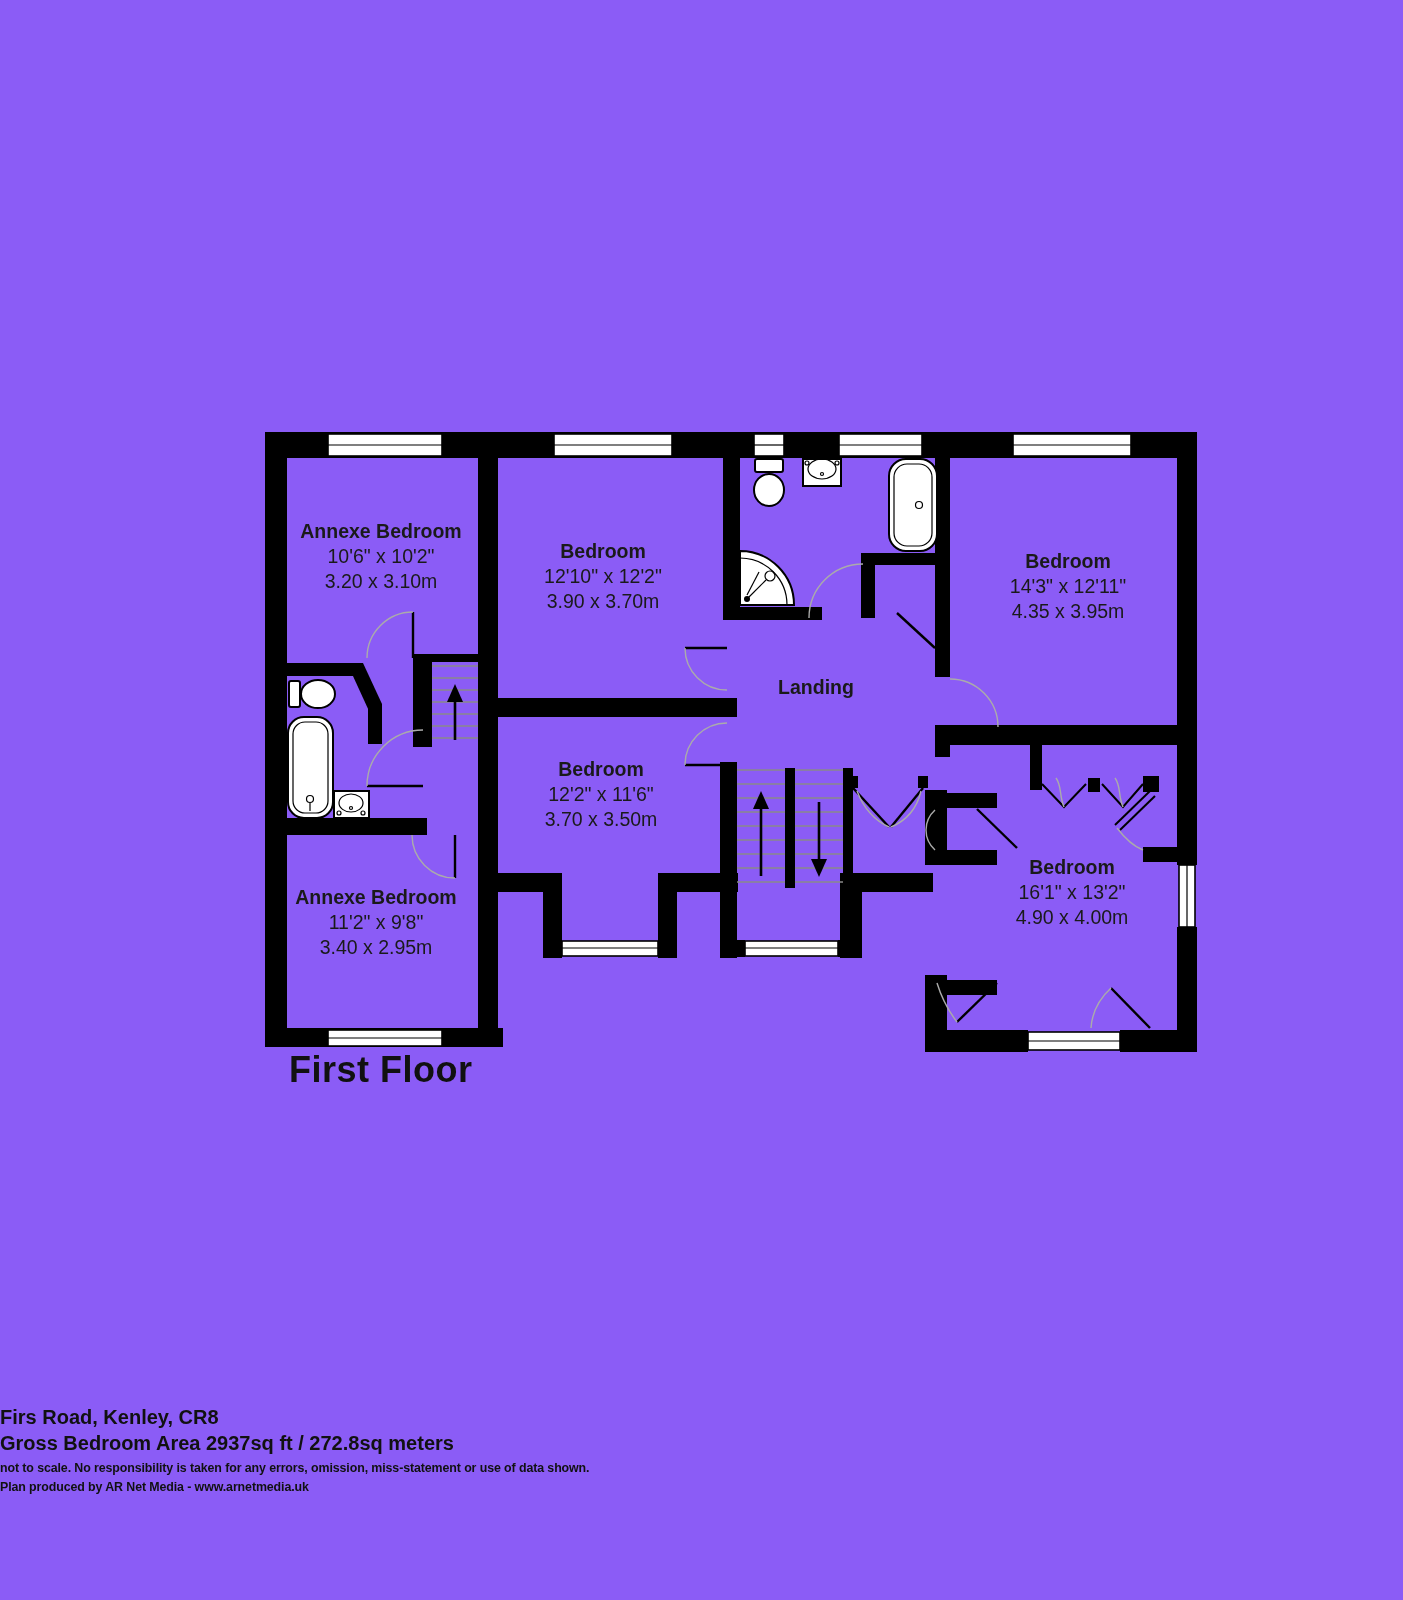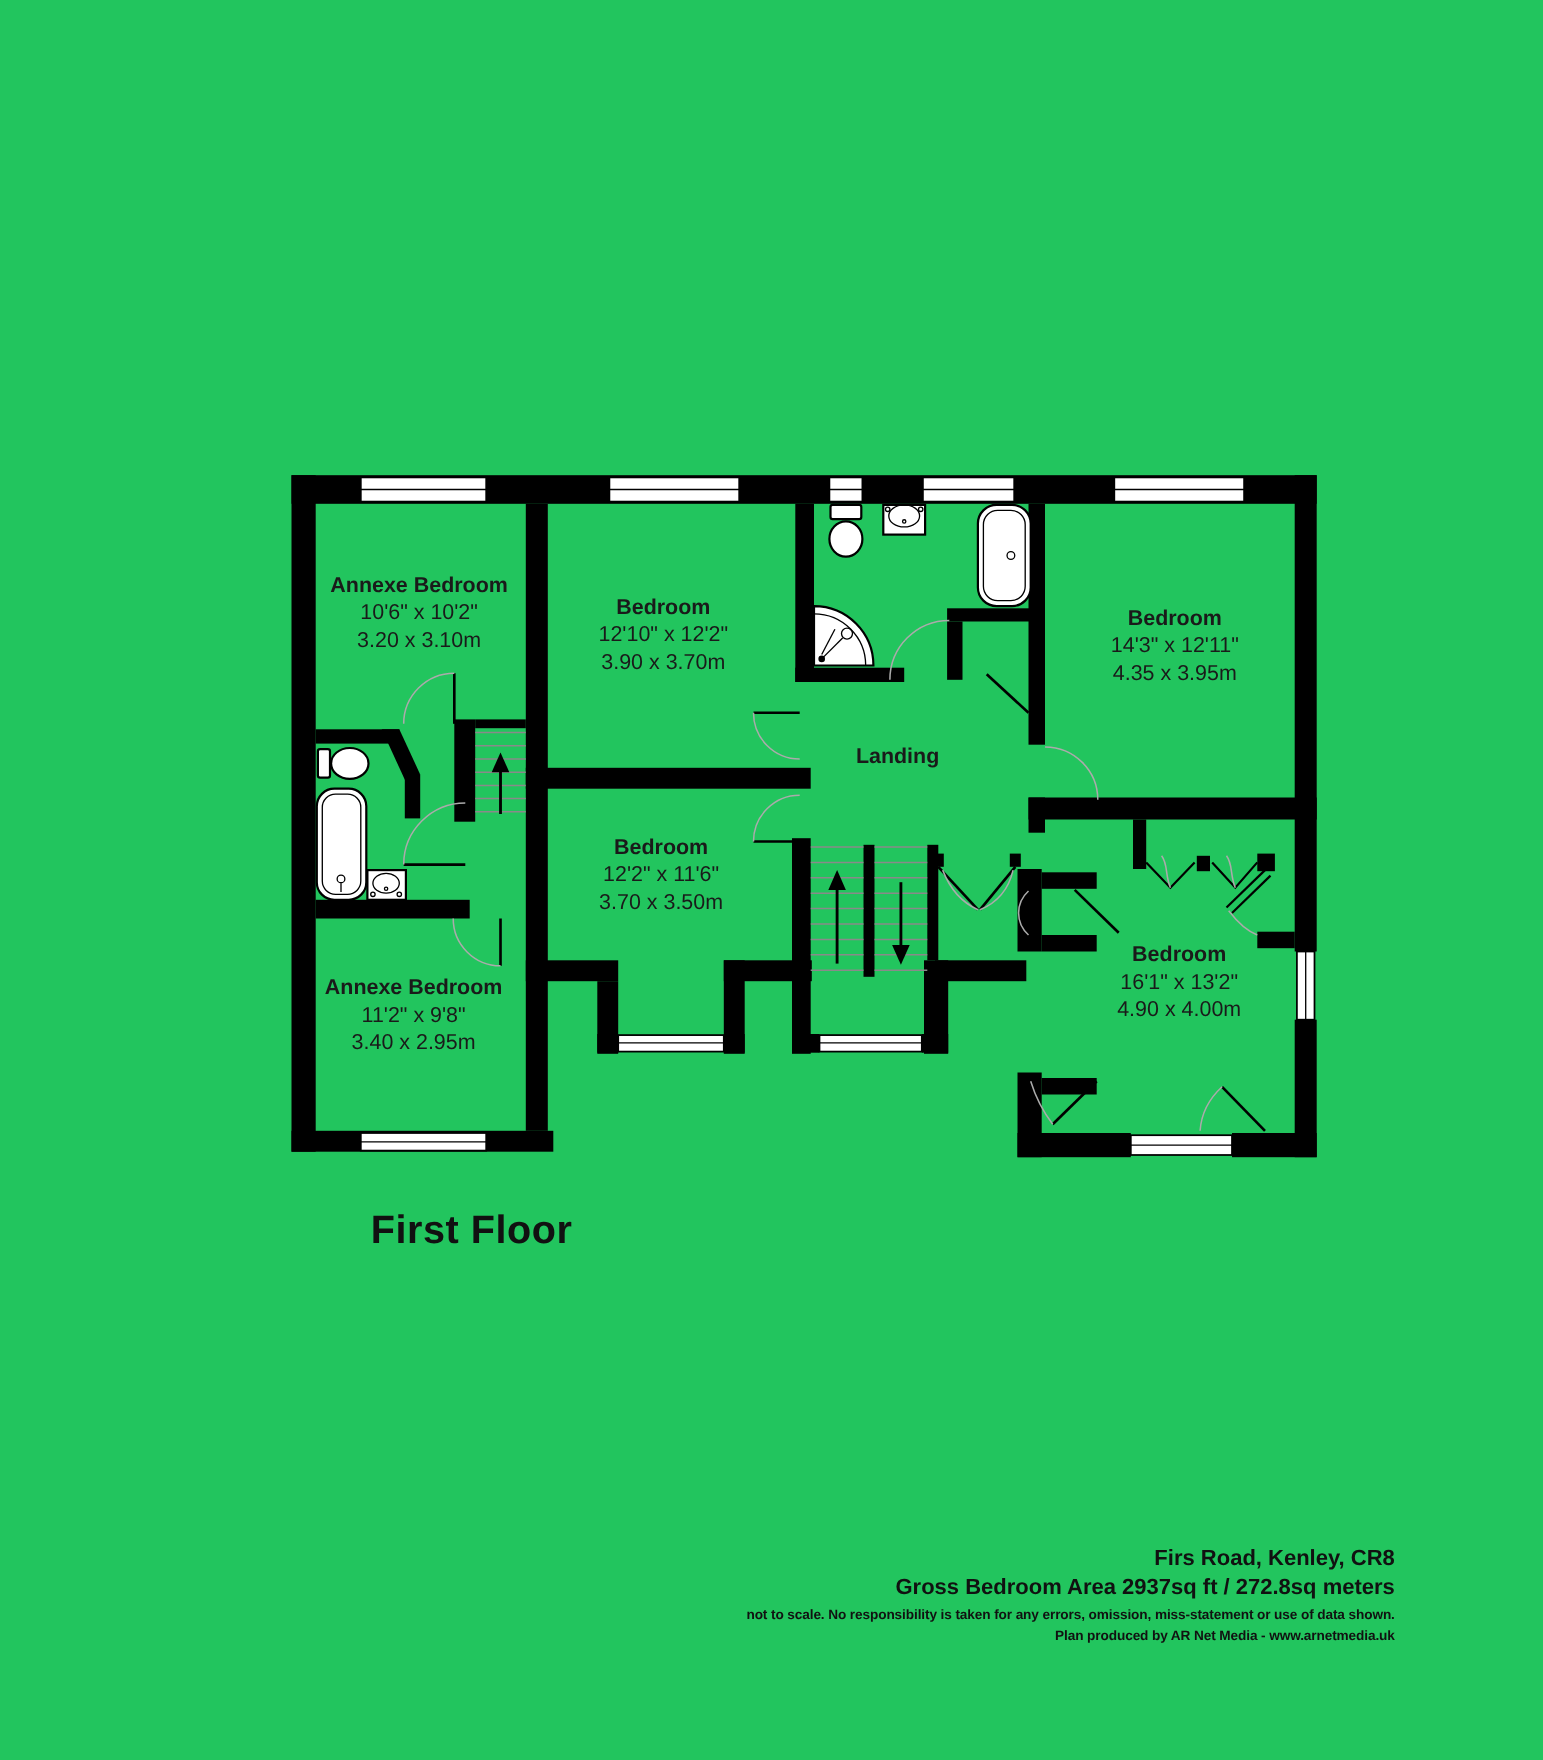--- a/index.html
+++ b/index.html
@@ -1,46 +1,45 @@
 <!DOCTYPE html>
 <html><head>
 <meta charset="utf-8">
 <style>
   html,body{margin:0;padding:0;background:#ffffff;}
   .page{
     position:relative;
     width:1403px;height:1600px;
-    background:#22c55e;
+    background:#8b5cf6;
     font-family:"Liberation Sans", sans-serif;
     overflow:hidden;
   }
   .plan-svg{position:absolute;left:0;top:0;}
   .room-name{font:700 19.5px "Liberation Sans",sans-serif;fill:#1a1a1a;}
   .room-dim{font:400 19.5px "Liberation Sans",sans-serif;fill:#1a1a1a;}
   .wall{fill:#000000;}
   .win{fill:#ffffff;stroke:#000000;stroke-width:1.6;}
   .winline{stroke:#000000;stroke-width:1.2;}
   .tread{stroke:#8a8a8a;stroke-width:1.4;}
   .arrow{stroke:#000000;stroke-width:2.6;}
   .ahead{fill:#000000;}
   .leaf{stroke:#000000;stroke-width:2.4;fill:none;}
   .leaf2{stroke:#000000;stroke-width:2.0;fill:none;}
   .swing{stroke:#ababab;stroke-width:1.4;fill:none;}
   .fix{fill:#ffffff;stroke:#000000;stroke-width:2;}
   .fixthin{fill:none;stroke:#000000;stroke-width:1.2;}
   .fixdot{fill:#000000;}
   .floor-title{
-    position:absolute;left:289px;top:1097px;
+    position:absolute;left:289px;top:1049px;
     font:700 36px "Liberation Sans",sans-serif;color:#111;
     letter-spacing:0.5px;
-    margin-left:48px;
   }
   .footer{
     position:absolute;left:0;top:1404px;width:1268px;
-    text-align:right;color:#111;
+    text-align:left;color:#111;
   }
   .footer .big{font:700 20px "Liberation Sans",sans-serif;line-height:26px;}
   .footer .small{font:700 12.4px "Liberation Sans",sans-serif;line-height:19px;letter-spacing:-0.1px;}
   .footer .smallblock{margin-top:3px;}
 </style>
 </head>
 <body>
 
 <div class="page">
 

